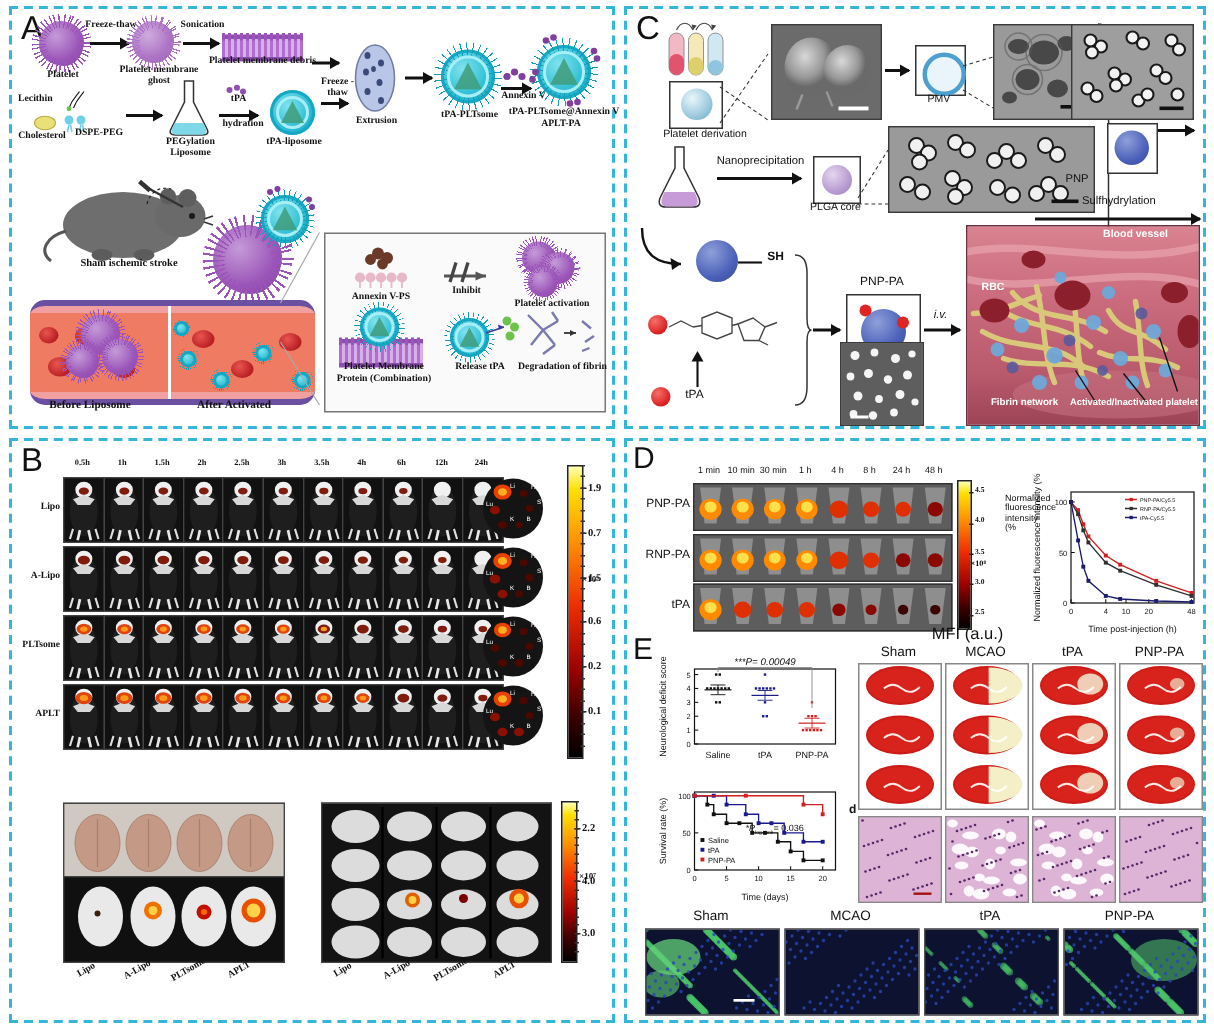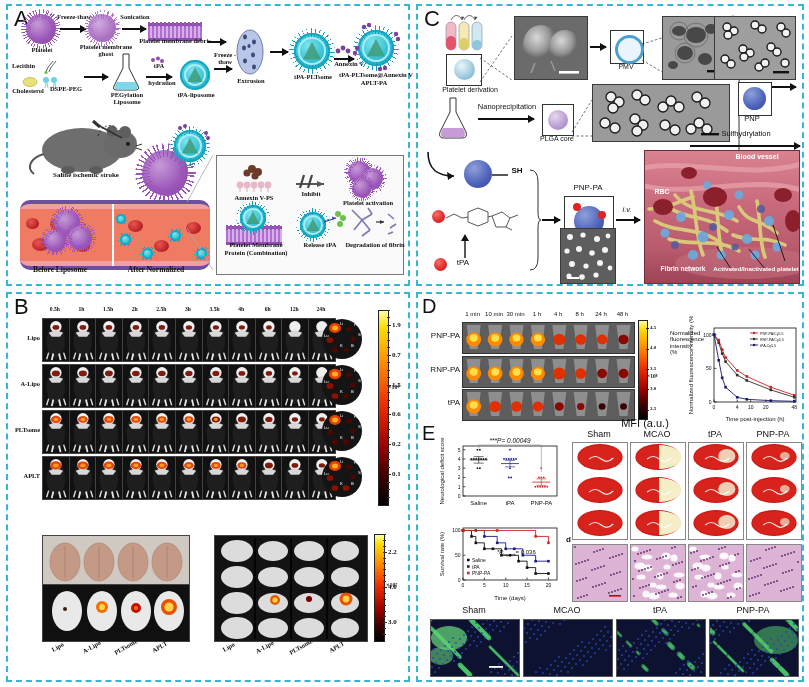--- a/index.html
+++ b/index.html
@@ -238,21 +238,21 @@
     <circle cx="104" cy="26" r="2" fill="#1a1a1a"></circle>
     <path d="M112 30 L118 32" stroke="#333" stroke-width="1"></path>
     <path d="M112 28 L118 26" stroke="#333" stroke-width="1"></path>
     <path d="M20 36 C6 40,2 50,10 56" stroke="#555" stroke-width="2" fill="none"></path>
     <ellipse cx="44" cy="52" rx="7" ry="4" fill="#5c5c5c"></ellipse>
     <ellipse cx="72" cy="52" rx="7" ry="4" fill="#5c5c5c"></ellipse>
     <path d="M72 6 L98 20" stroke="#333" stroke-width="1.6"></path>
     <path d="M69 3 L76 9" stroke="#333" stroke-width="3"></path>
     <path d="M74 18 C76 10,82 6,90 8" stroke="#222" stroke-width=".8" fill="none" stroke-dasharray="2 2"></path>
   </svg>
-  <div class="lbl" style="left:34px;top:172px;width:104px;font-size:7px;">Saline ischemic stroke</div>
+  <div class="lbl" style="left:34px;top:172px;width:104px;font-size:7px;">Sham ischemic stroke</div>
 
   <div class="platelet" style="left:142px;top:150px;width:46px;height:46px;"></div>
   <div class="lipo" style="left:174px;top:130px;width:32px;height:32px;">
     <div class="spikes"></div>
       <div class="ring"></div>
       <div class="core"></div>
   </div>
   <svg style="position:absolute;left:170px;top:124px;" width="42" height="42">
     <g fill="#7e3f9e">
         <circle cx="10" cy="4" r="2"></circle>
@@ -284,21 +284,21 @@
       </div>
     <div class="lipo" style="left:176px;top:44px;width:11px;height:11px;">
         <div class="spikes"></div>
       </div>
     <div class="lipo" style="left:96px;top:10px;width:10px;height:10px;">
         <div class="spikes"></div>
       </div>
     <div style="position:absolute;left:92px;top:0;width:2px;height:62px;background:#fff;"></div>
   </div>
   <div class="lbl" style="left:18px;top:266px;width:84px;font-size:7.5px;">Before Liposome</div>
-  <div class="lbl" style="left:112px;top:266px;width:88px;font-size:7.5px;">After Normalized</div>
+  <div class="lbl" style="left:112px;top:266px;width:88px;font-size:7.5px;">After Activated</div>
 
   <div style="position:absolute;left:216px;top:155px;width:186px;height:118px;border:1px solid #777;background:#fafafa;"></div>
   <svg style="position:absolute;left:185px;top:150px;" width="34" height="125">
     <path d="M28 5 L2 52" stroke="#aaa" stroke-width=".8"></path>
     <path d="M28 120 L2 78" stroke="#aaa" stroke-width=".8"></path>
   </svg>
 
   <svg style="position:absolute;left:232px;top:163px;" width="44" height="30">
     <g fill="#6b3a28">
         <circle cx="20" cy="6" r="4"></circle>
@@ -532,21 +532,21 @@
           <circle cx="114" cy="44" r="5"></circle>
           <circle cx="98" cy="44" r="5"></circle>
       </g>
       <rect x="108" y="48" width="18" height="2.4" fill="#111"></rect>
     </svg>
   </div>
 
   <div style="position:absolute;left:738px;top:82px;width:32px;height:32px;border:1px solid #333;background:#fff;">
     <div style="position:absolute;left:4px;top:4px;width:23px;height:23px;border-radius:50%;background:radial-gradient(circle at 36% 30%,#8fa0da,#4a5fb8 62%,#39499a);"></div>
   </div>
-  <div class="lbl-s" style="left:732px;top:115px;width:40px;font-size:7.5px;">PNP</div>
+  <div class="lbl-s" style="left:698px;top:115px;width:40px;font-size:7.5px;">PNP</div>
 
   <div class="arr" style="left:690px;top:145px;width:110px;"></div>
   <div class="lbl-s" style="left:700px;top:130px;width:92px;font-size:7.5px;">Sulfhydrylation</div>
 
   <svg style="position:absolute;left:424px;top:148px;" width="40" height="36">
     <path d="M4 4 C4 22,14 28,30 28" stroke="#111" stroke-width="1.6" fill="none"></path>
     <path d="M30 28 l-7 -4 l1 8 z" fill="#111"></path>
   </svg>
 
   <div style="position:absolute;left:464px;top:160px;width:28px;height:28px;border-radius:50%;background:radial-gradient(circle at 36% 30%,#8fa0da,#4a5fb8 62%,#39499a);"></div>

